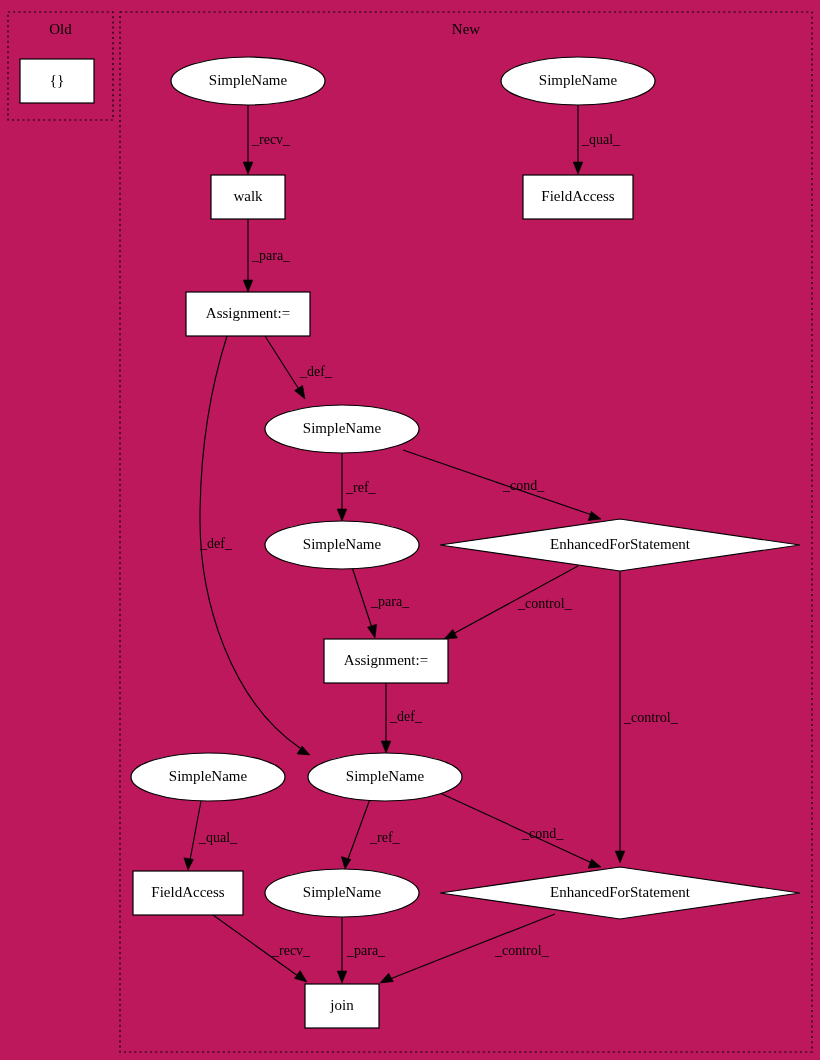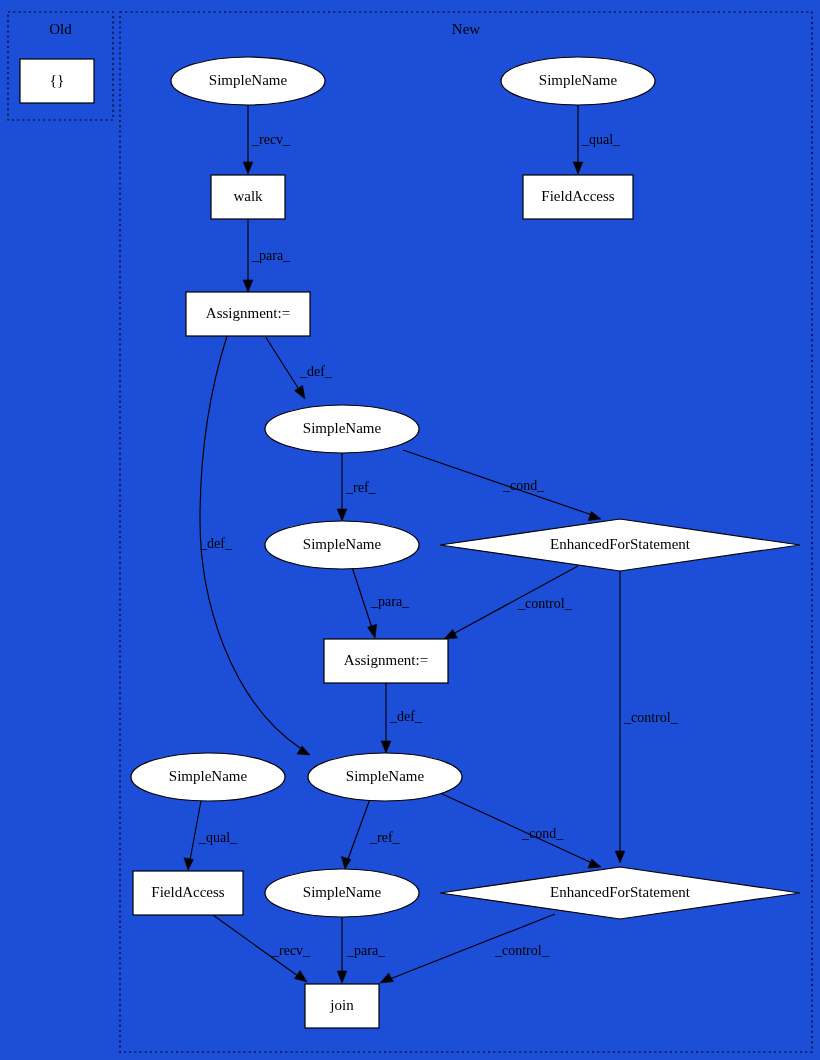--- a/index.html
+++ b/index.html
@@ -8,21 +8,21 @@
     background: #ffffff;
   }
   body {
     font-family: "Liberation Serif", "DejaVu Serif", serif;
   }
   #graph-root {
     position: relative;
     width: 820px;
     height: 1060px;
     overflow: hidden;
-    background: #1d4ed8;
+    background: #be185d;
   }
   svg#graph-svg {
     display: block;
     width: 820px;
     height: 1060px;
   }
   .node-shape {
     fill: #ffffff;
     stroke: #000000;
     stroke-width: 1.2;

